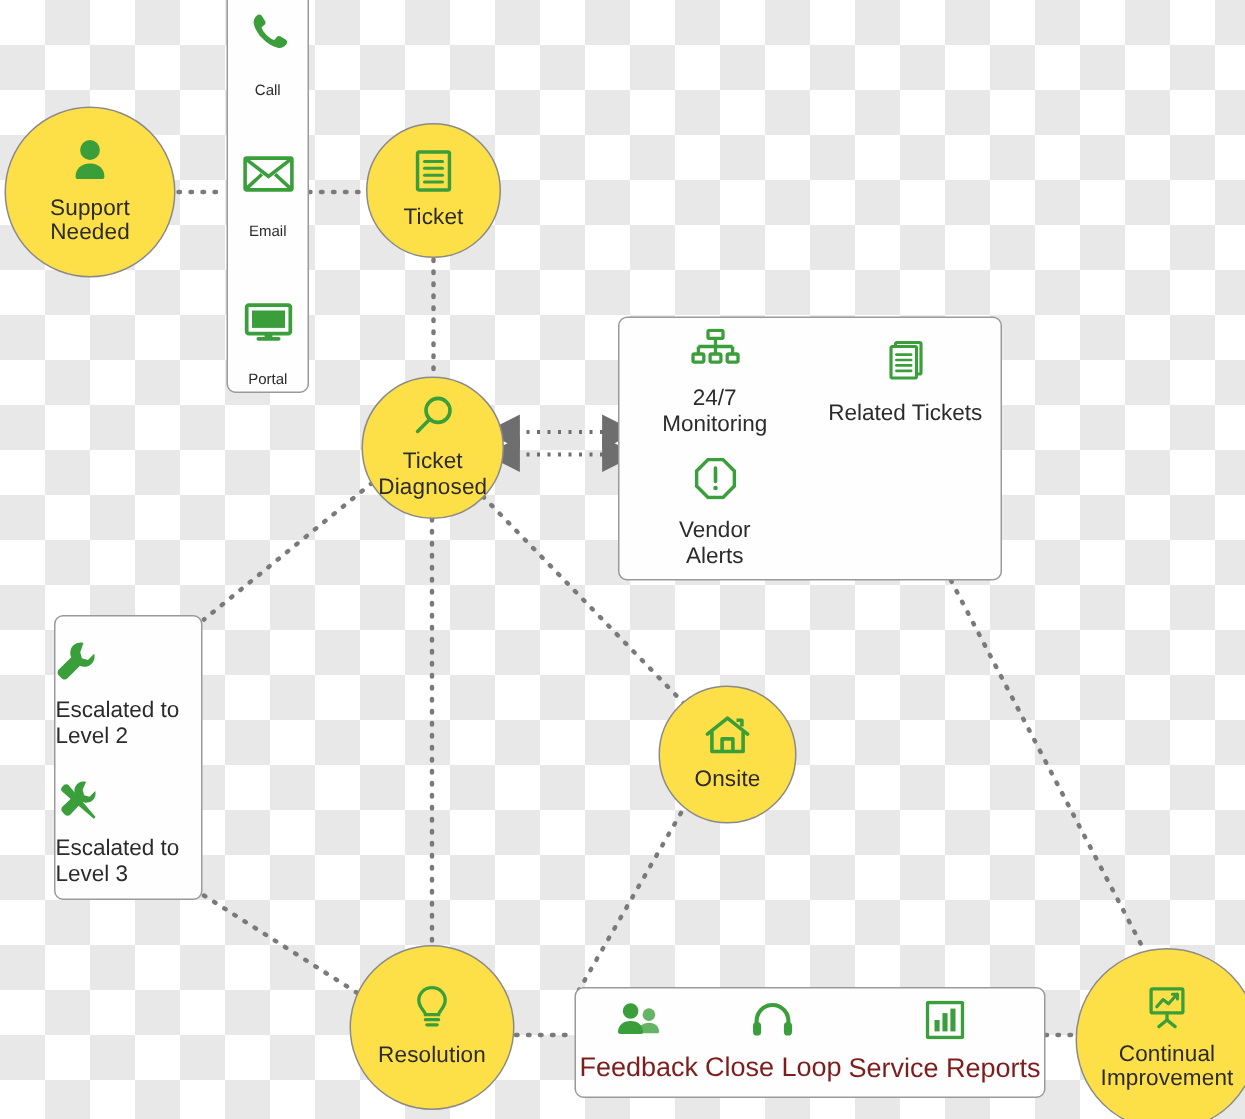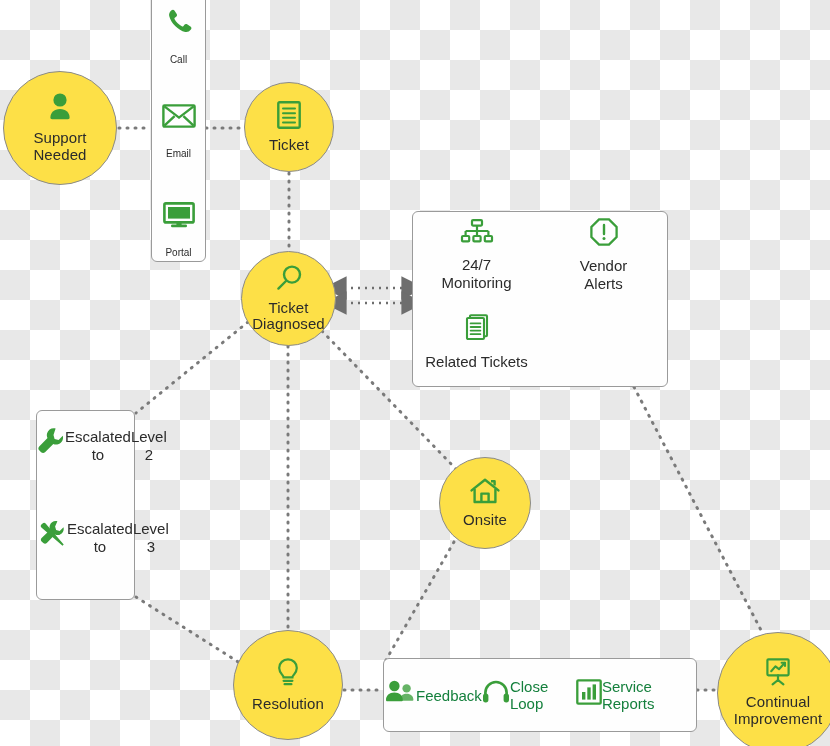--- a/index.html
+++ b/index.html
@@ -56,32 +56,32 @@
   }
   .feat{
     display:flex;flex-direction:column;
     align-items:center;justify-content:center;
     text-align:center;color:#2b2b2b;font-size:15px;line-height:1.18;
   }
   .feat .ico{margin-bottom:7px;}
 
   .esc-item{
     position:absolute;left:0;right:0;
-    display:flex;align-items:flex-end;
+    display:flex;flex-direction:column;align-items:flex-start;
     text-align:center;font-size:15px;color:#2b2b2b;line-height:1.18;
   }
   .esc-item .ico{margin-bottom:5px;}
 
   .btm-row{
     position:absolute;left:0;top:0;right:0;bottom:0;
     display:flex;align-items:center;justify-content:space-around;
   }
   .btm-item{
-    display:flex;flex-direction:row;align-items:center;
-    font-size:15px;color:#15803d;
+    display:flex;flex-direction:column;align-items:center;
+    font-size:18px;color:#7f1d1d;
   }
   .btm-item .ico{margin-bottom:4px;}
 </style>
 </head>
 <body>
 
 <div id="stage">
 
   <svg id="wires" viewBox="0 0 830 746">
     <defs>
@@ -208,45 +208,45 @@
             <rect x="24.8" y="17" width="7.2" height="5.4" rx="1" fill="none" stroke="#3a9e3a" stroke-width="2.2"></rect>
           </svg>
         </span>
         <span>24/7</span>
         <span>Monitoring</span>
       </div>
 
       <div class="feat">
         <span class="ico">
           <svg width="28" height="28" viewBox="0 0 28 28">
-            <polygon points="9,1.4 19,1.4 26.6,9 26.6,19 19,26.6 9,26.6 1.4,19 1.4,9" fill="none" stroke="#3a9e3a" stroke-width="2.3"></polygon>
-            <line x1="14" y1="7" x2="14" y2="16" stroke="#3a9e3a" stroke-width="2.4" stroke-linecap="round"></line>
-            <circle cx="14" cy="20.4" r="1.5" fill="#3a9e3a"></circle>
-          </svg>
-        </span>
-        <span>Vendor</span>
-        <span>Alerts</span>
-      </div>
-
-      <div class="feat">
-        <span class="ico">
-          <svg width="28" height="28" viewBox="0 0 28 28">
             <rect x="7" y="1.3" width="17" height="21" rx="1" fill="none" stroke="#3a9e3a" stroke-width="2.1"></rect>
             <rect x="4" y="4" width="17" height="21" rx="1" fill="#ffffff" stroke="#3a9e3a" stroke-width="2.1"></rect>
             <g stroke="#3a9e3a" stroke-width="1.8" stroke-linecap="round">
               <line x1="7.6" y1="9.4" x2="17.4" y2="9.4"></line>
               <line x1="7.6" y1="13" x2="17.4" y2="13"></line>
               <line x1="7.6" y1="16.6" x2="17.4" y2="16.6"></line>
               <line x1="7.6" y1="20.2" x2="17.4" y2="20.2"></line>
             </g>
           </svg>
         </span>
         <span>Related Tickets</span>
       </div>
 
+      <div class="feat">
+        <span class="ico">
+          <svg width="28" height="28" viewBox="0 0 28 28">
+            <polygon points="9,1.4 19,1.4 26.6,9 26.6,19 19,26.6 9,26.6 1.4,19 1.4,9" fill="none" stroke="#3a9e3a" stroke-width="2.3"></polygon>
+            <line x1="14" y1="7" x2="14" y2="16" stroke="#3a9e3a" stroke-width="2.4" stroke-linecap="round"></line>
+            <circle cx="14" cy="20.4" r="1.5" fill="#3a9e3a"></circle>
+          </svg>
+        </span>
+        <span>Vendor</span>
+        <span>Alerts</span>
+      </div>
+
 
     </div>
   </div>
 
   <div class="panel" style="left:36px;top:410px;width:99px;height:190px;">
 
     <div class="esc-item" style="top:16px;">
       <span class="ico">
         <svg width="28" height="28" viewBox="0 0 28 28">
           <path d="M18.6 1.6c-3.6-1-7.4 1-8.5 4.7-.5 1.7-.3 3.4.4 4.8L2.2 19.4c-1.1 1.1-1.1 2.8 0 3.9l1.9 1.9c1.1 1.1 2.8 1.1 3.9 0l8.3-8.3c1.4.7 3.1.9 4.8.4 3.7-1.1 5.7-4.9 4.7-8.5l-4.2 4.2-4-1.1-1.1-4z" fill="#3a9e3a"></path>

